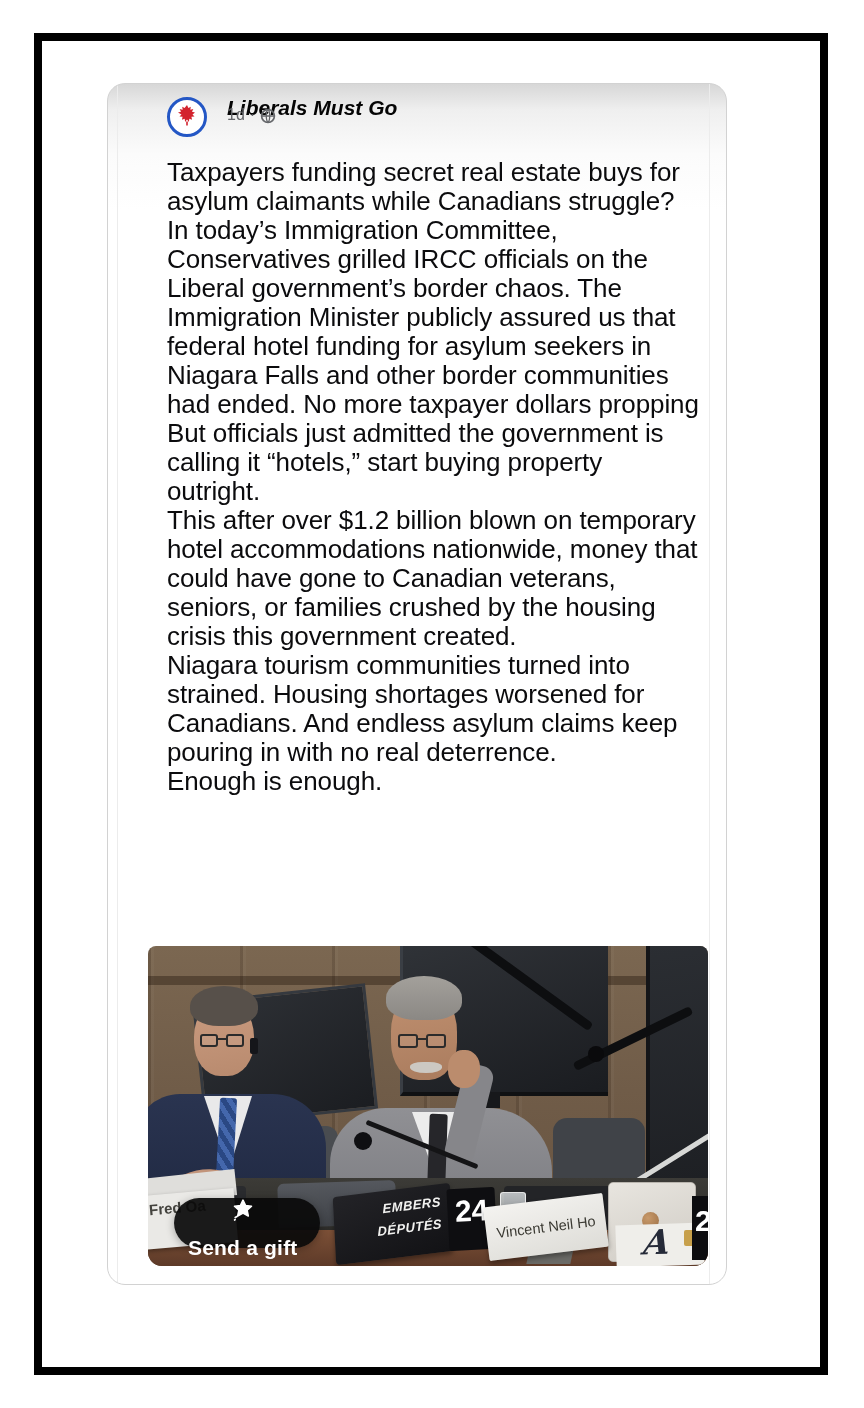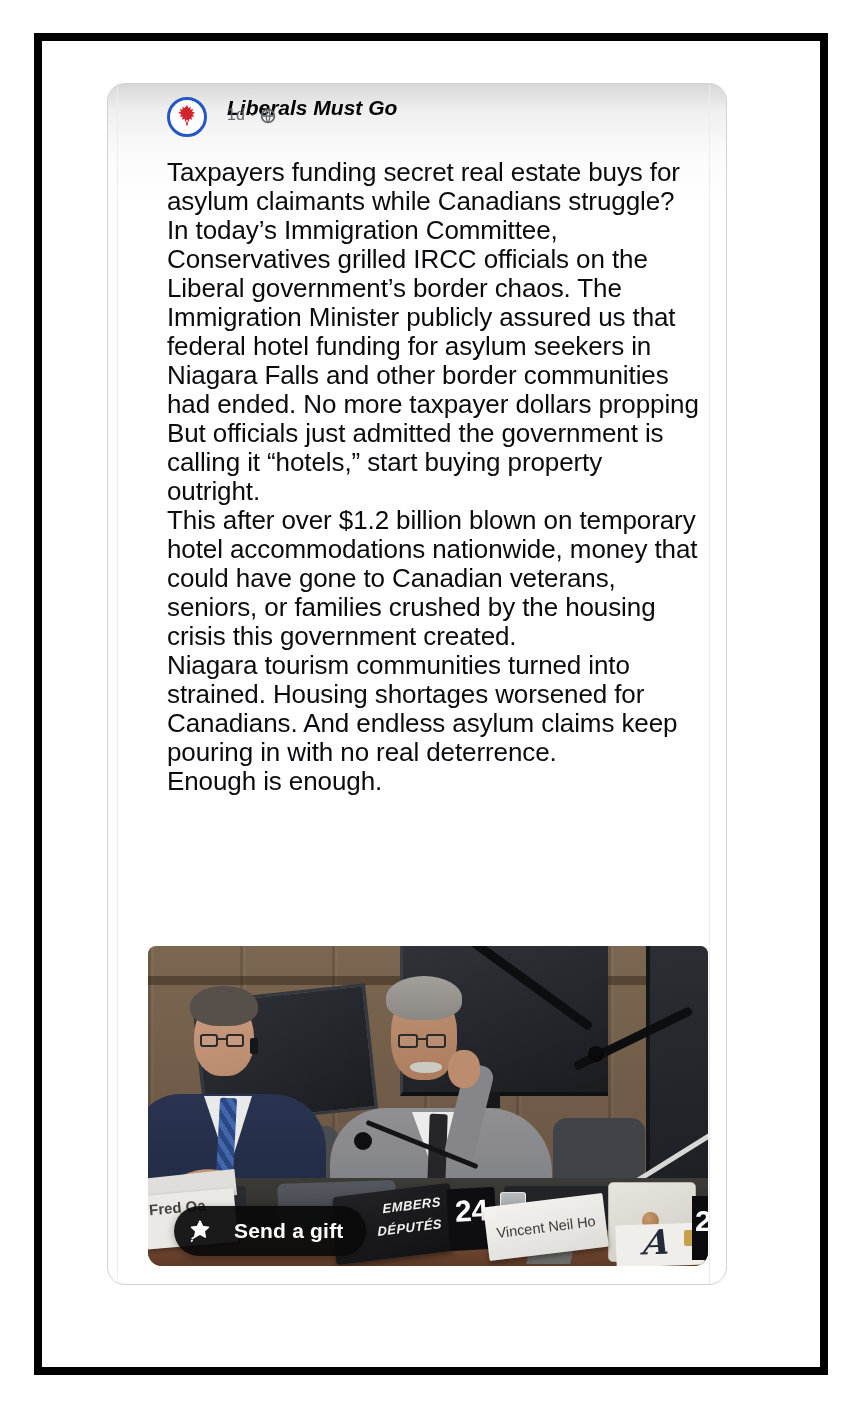--- a/index.html
+++ b/index.html
@@ -106,23 +106,23 @@
   .plate-black div + div{margin-top:7px;}
   .plate-24{left:300px;top:242px;width:48px;height:62px;background:#0e0e11;transform:rotate(-3deg);color:#fff;font-size:30px;font-weight:800;display:flex;justify-content:center;padding-top:6px;border-radius:3px;box-sizing:border-box;}
   .plate-vincent{left:338px;top:254px;width:120px;height:54px;background:linear-gradient(170deg,#f4f3f0,#dddcd7);transform:rotate(-7deg);border-radius:2px;box-shadow:0 3px 5px rgba(0,0,0,.35);display:flex;align-items:center;justify-content:center;font-size:14.5px;color:#3b3a33;}
   .plate-stand{left:380px;top:302px;width:44px;height:16px;background:#6a6a66;transform:skewX(-12deg);}
   .sig-card{left:468px;top:278px;width:88px;height:42px;background:#efeeea;transform:rotate(-2deg);}
   .sig-mono{font-family:"DejaVu Serif","Liberation Serif",serif;font-style:italic;font-weight:600;font-size:34px;line-height:36px;color:#252a38;padding-left:28px;transform:skewX(-8deg);}
   .crest{left:536px;top:284px;width:10px;height:16px;background:#c7a04b;border-radius:2px;}
   .plate-2{left:544px;top:250px;width:24px;height:64px;background:#0c0c0f;color:#fff;font-size:30px;font-weight:800;padding:8px 0 0 3px;box-sizing:border-box;}
 
   .gift-pill{
-    left:26px;top:260px;height:50px;padding:0 22px 0 14px;
+    left:26px;top:252px;height:50px;padding:0 22px 0 14px;
     background:rgba(10,10,10,.93);border-radius:27px;
-    display:flex;align-items:center;gap:22px;box-shadow:0 2px 8px rgba(0,0,0,.3);
+    display:flex;align-items:center;gap:14px;box-shadow:0 2px 8px rgba(0,0,0,.3);flex-direction:column;
   }
   .gift-label{color:#fff;font-size:21px;font-weight:700;letter-spacing:.2px;white-space:nowrap;}
 </style>
 </head>
 <body>
 
 <div class="abs frame"></div>
 
 <div class="abs card">
   <div class="abs hairline l"></div>

